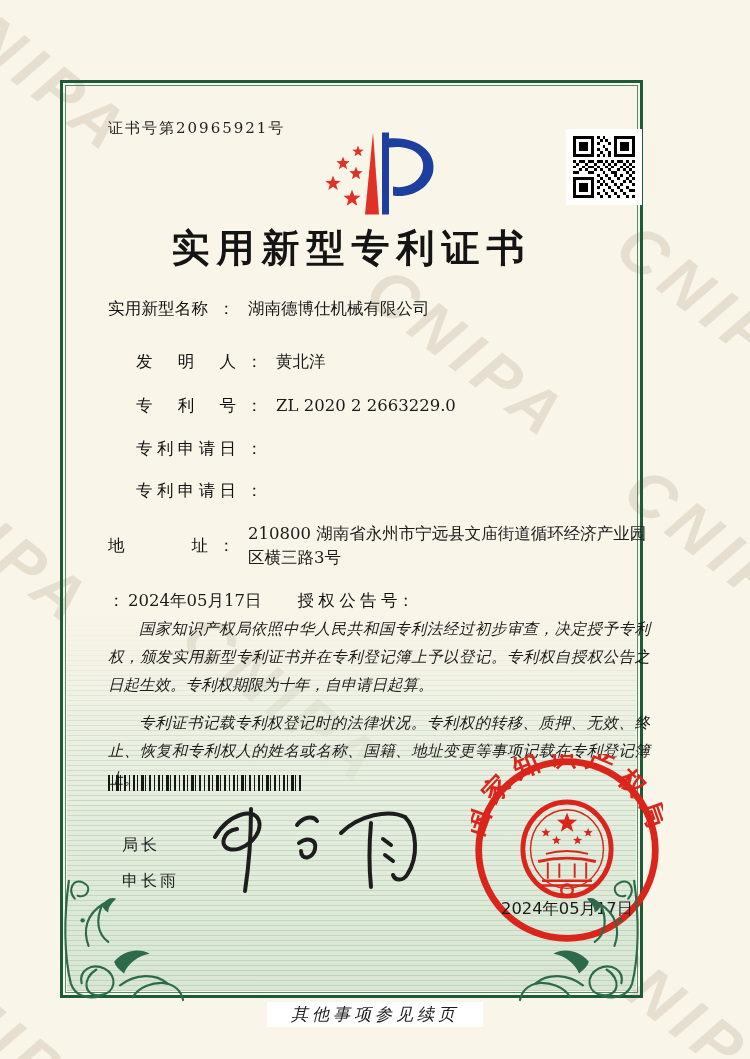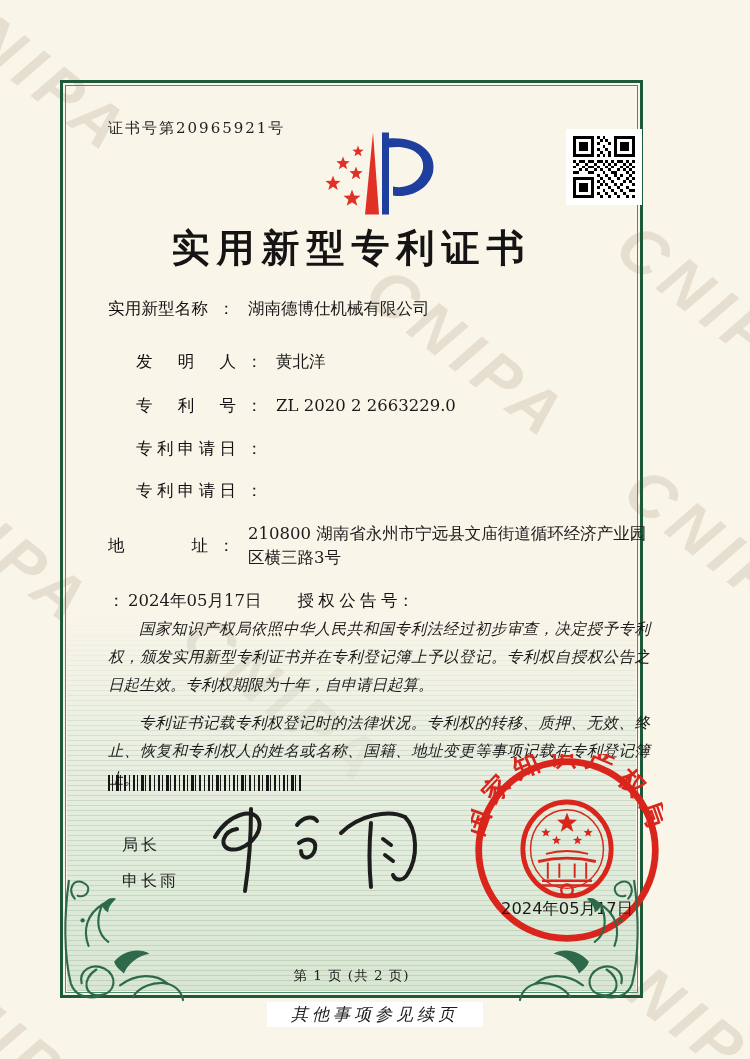--- a/index.html
+++ b/index.html
@@ -230,21 +230,20 @@
     <g fill="#d9251c">
       <polygon points="100.00,61.00 102.72,68.26 110.46,68.60 104.39,73.43 106.47,80.90 100.00,76.62 93.53,80.90 95.61,73.43 89.54,68.60 97.28,68.26"></polygon>
       <polygon points="78.00,77.00 79.23,80.30 82.76,80.45 80.00,82.65 80.94,86.05 78.00,84.10 75.06,86.05 76.00,82.65 73.24,80.45 76.77,80.30"></polygon>
       <polygon points="89.00,85.00 90.23,88.30 93.76,88.45 91.00,90.65 91.94,94.05 89.00,92.10 86.06,94.05 87.00,90.65 84.24,88.45 87.77,88.30"></polygon>
       <polygon points="111.00,85.00 112.23,88.30 115.76,88.45 113.00,90.65 113.94,94.05 111.00,92.10 108.06,94.05 109.00,90.65 106.24,88.45 109.77,88.30"></polygon>
       <polygon points="122.00,77.00 123.23,80.30 126.76,80.45 124.00,82.65 124.94,86.05 122.00,84.10 119.06,86.05 120.00,82.65 117.24,80.45 120.77,80.30"></polygon>
     </g>
     <text x="100" y="167" text-anchor="middle" font-size="17" fill="#1a1a1a" font-family="DejaVu Sans, Liberation Sans, sans-serif">2024年05月17日</text>
   </svg>
 
-  <div class="page-ind">第 1 页 (共 2 页)</div>
 
   <svg class="flourish fl-left" viewBox="0 0 130 130" aria-hidden="true">
     <g stroke="#2d6a4b" fill="none" stroke-width="2.2" stroke-linecap="round">
       <path d="M10,6 C5,42 5,82 12,110 C16,122 28,127 42,123"></path>
       <path d="M38,96 C22,106 26,124 42,122 C58,120 60,102 46,95 C33,89 20,97 23,110"></path>
       <path d="M30,72 C24,56 28,40 44,30 C37,46 39,60 50,68"></path>
       <path d="M16,24 C8,14 15,3 25,8 C34,12 29,24 19,21"></path>
       <path d="M62,112 C78,100 98,100 110,110 C95,108 81,114 75,124"></path>
       <path d="M108,110 C118,112 124,118 126,127"></path>
       <path d="M56,88 C66,76 82,74 92,80 C80,82 70,90 66,100 C61,96 57,92 56,88 Z" fill="#2d6a4b" stroke="none"></path>

